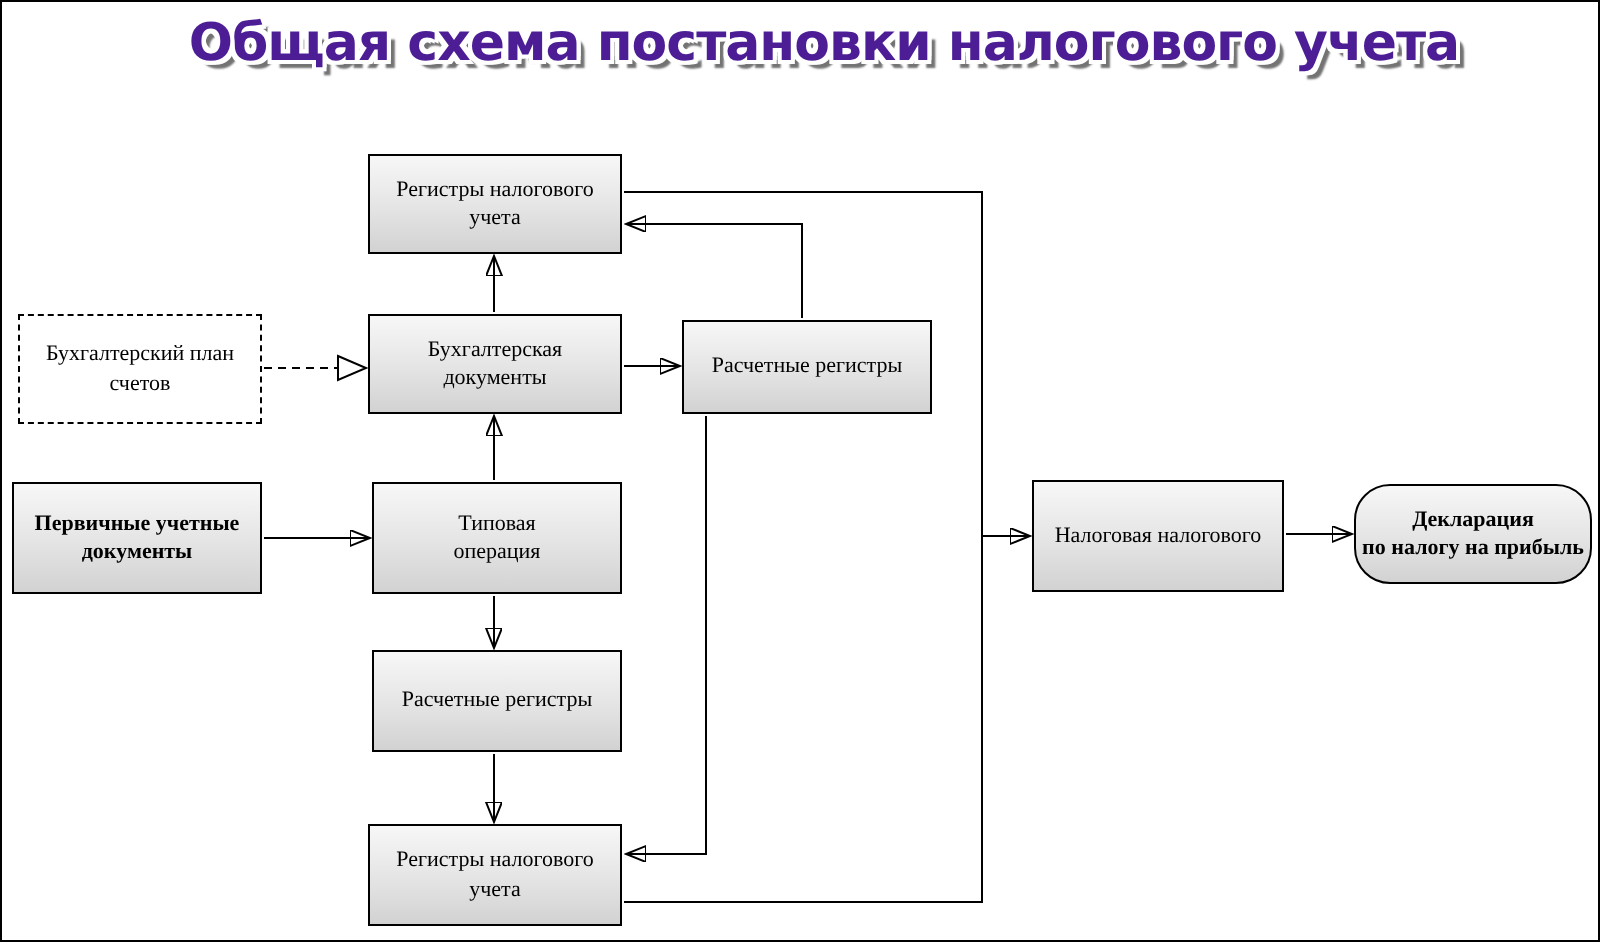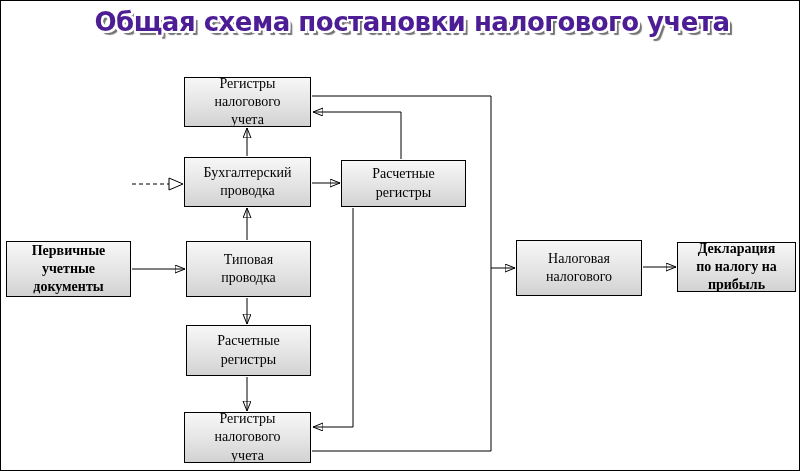--- a/index.html
+++ b/index.html
@@ -41,36 +41,36 @@
   .connectors line, .connectors path { stroke: #000; stroke-width: 1; fill: none; }
   .node {
     position: absolute;
     box-sizing: border-box;
     border: 1px solid #000;
     background: linear-gradient(180deg, #f7f7f7 0%, #e4e4e4 55%, #d2d2d2 100%);
     display: flex;
     align-items: center;
     justify-content: center;
     text-align: center;
-    font-size: 14px;
+    font-size: 11px;
     line-height: 1.3;
     color: #000;
     padding: 1px 2px;
     white-space: pre-line;
   }
   #n-a { left:183px; top:76px;  width:127px; height:50px; }
   #n-b { left:8px;   top:156px; width:122px; height:55px; border-style: dashed; background: #ffffff; }
   #n-c { left:183px; top:156px; width:127px; height:50px; }
   #n-d { left:340px; top:159px; width:125px; height:47px; }
   #n-e { left:5px;   top:240px; width:125px; height:56px;font-weight:bold; }
   #n-f { left:185px; top:240px; width:125px; height:56px; }
   #n-g { left:185px; top:324px; width:125px; height:51px; }
   #n-h { left:183px; top:411px; width:127px; height:51px; }
   #n-i { left:515px; top:239px; width:126px; height:56px; }
-  #n-j { left:676px; top:241px; width:119px; height:50px; font-weight: bold; }
+  #n-j { left:676px; top:241px; width:119px; height:50px; font-weight: bold; border-radius: 18px; }
 </style>
 </head>
 <body>
 
 <div class="canvas">
 
   <div class="title">Общая схема постановки налогового учета</div>
 
   <svg class="connectors" viewBox="0 0 800 471" xmlns="http://www.w3.org/2000/svg">
     <defs>
@@ -101,30 +101,32 @@
     <path d="M 311 95 H 490 V 267 H 514" marker-end="url(#arr)"></path>
 
     <path d="M 311 450 H 490 V 267"></path>
 
     <line x1="642" y1="266" x2="675" y2="266" marker-end="url(#arr)"></line>
   </svg>
 
   <div class="node" id="n-a">Регистры налогового
 учета</div>
 
+  <div class="node" id="n-b">Бухгалтерский план
+счетов</div>
 
-  <div class="node" id="n-c">Бухгалтерский проводка</div>
+  <div class="node" id="n-c">Бухгалтерская документы</div>
 
   <div class="node" id="n-d">Расчетные регистры</div>
 
   <div class="node" id="n-e">Первичные учетные
 документы</div>
 
   <div class="node" id="n-f">Типовая
-проводка</div>
+операция</div>
 
   <div class="node" id="n-g">Расчетные регистры</div>
 
   <div class="node" id="n-h">Регистры налогового
 учета</div>
 
   <div class="node" id="n-i">Налоговая налогового</div>
 
   <div class="node" id="n-j">Декларация
 по налогу на прибыль</div>

